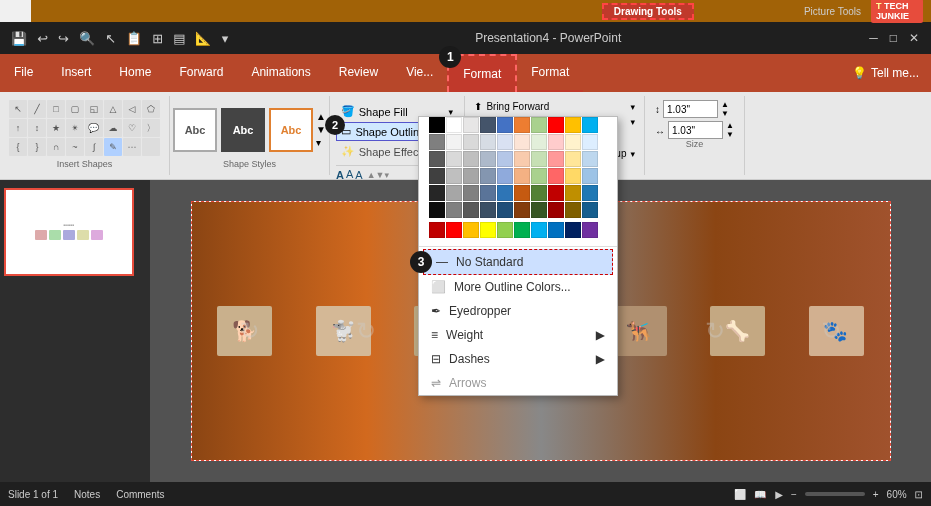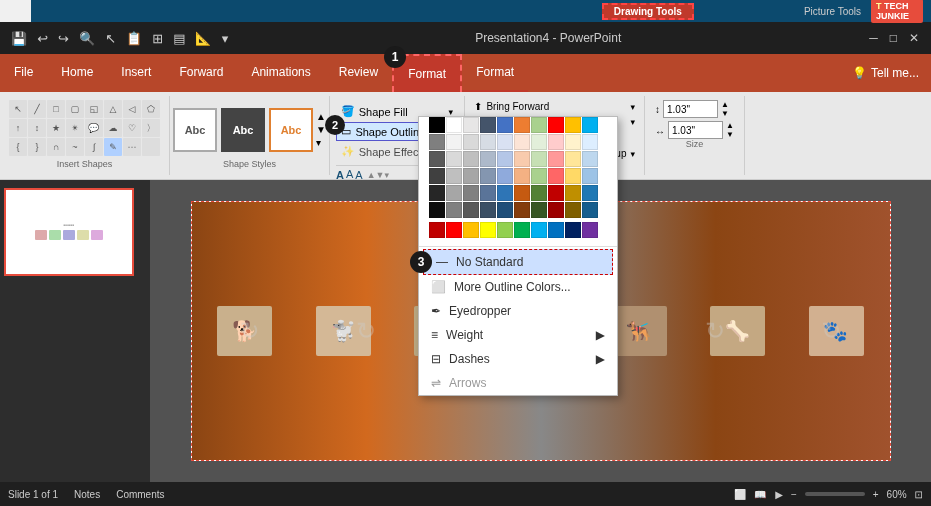--- a/index.html
+++ b/index.html
@@ -72,21 +72,21 @@
       align-items: center;
       gap: 4px;
       padding: 0 12px;
       color: white;
       font-size: 12px;
       cursor: pointer;
     }
 
     
     .drawing-tools-bar {
-      background: #0c4a6e;
+      background: #a16207;
       height: 22px;
       display: flex;
       align-items: center;
       justify-content: flex-end;
       margin-left: 31px;
     }
     .drawing-tools-label {
       background: #c0392b;
       border: 2px dashed #ff4444;
       color: white;
@@ -452,25 +452,26 @@
   <div class="title-bar-center">Presentation4 - PowerPoint</div>
   <div class="title-bar-right">
     <span style="color:#ccc;font-size:12px;padding:0 4px;cursor:pointer;">─</span>
     <span style="color:#ccc;font-size:12px;padding:0 4px;cursor:pointer;">□</span>
     <span style="color:#ccc;font-size:12px;padding:0 4px;cursor:pointer;">✕</span>
   </div>
 </div>
 
 <div class="ribbon-tabs">
   <div class="ribbon-tab">File</div>
+  <div class="ribbon-tab">Insert</div>
   <div class="ribbon-tab">Home</div>
-  <div class="ribbon-tab">Insert</div>
   <div class="ribbon-tab">Forward</div>
   <div class="ribbon-tab">Animations</div>
   <div class="ribbon-tab">Review</div>
+  <div class="ribbon-tab">Vie...</div>
   <div class="ribbon-tab format-tab-drawing" style="position:relative;">
     <span class="step-badge" style="top:-10px;left:-10px;">1</span>
     Format
   </div>
   <div class="ribbon-tab format-tab-picture active">Format</div>
   <div class="ribbon-tell-me">
     <span>💡</span>
     <span>Tell me...</span>
   </div>
 </div>

